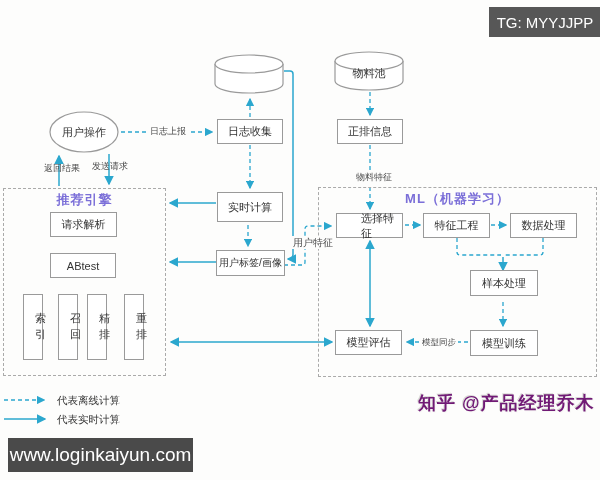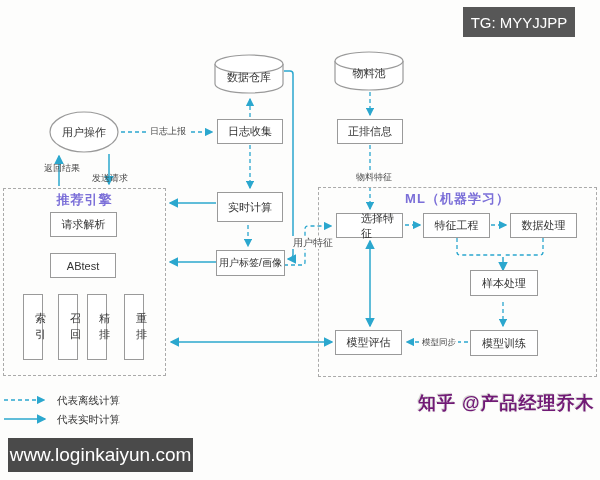--- a/index.html
+++ b/index.html
@@ -32,21 +32,21 @@
   .edge-label{
     position:absolute;z-index:4;background:#fdfdfc;color:#4a4a4a;
     font-size:9px;text-align:center;line-height:1.1;padding:1px 2px;
     white-space:nowrap;
   }
   .vnode{flex-direction:column;line-height:1.45;letter-spacing:0;padding-left:15px;}
   .badge{
     position:absolute;z-index:6;color:#fff;display:flex;
     align-items:center;justify-content:center;
   }
-  .badge.tg{left:463px;top:7px;width:112px;height:30px;background:#575757;font-size:15px;}
+  .badge.tg{left:489px;top:7px;width:112px;height:30px;background:#575757;font-size:15px;}
   .badge.site{left:8px;top:438px;width:185px;height:34px;background:#4a4a4a;font-size:19px;}
   .watermark{
     position:absolute;z-index:5;left:418px;top:391px;
     font-size:18px;font-weight:bold;letter-spacing:1px;
     color:#701a75;text-shadow:1px 1px 0 #f7f7f5,-1px -1px 0 #d9d9d5;
   }
   .legend-label{
     position:absolute;z-index:4;font-size:10.5px;color:#333;white-space:nowrap;
   }
 </style>
@@ -104,21 +104,20 @@
     </g>
   </svg>
 
   <div class="container-box" style="left:3px;top:188px;width:163px;height:188px;">
     <div class="group-title">推荐引擎</div>
   </div>
   <div class="container-box" style="left:318px;top:187px;width:279px;height:190px;">
     <div class="group-title">ML（机器学习）</div>
   </div>
 
-  <div class="shape-label" style="left:215px;top:66px;width:68px;height:22px;">数据仓库</div>
   <div class="shape-label" style="left:335px;top:62px;width:68px;height:22px;">物料池</div>
   <div class="shape-label" style="left:50px;top:121px;width:68px;height:22px;">用户操作</div>
 
   <div class="node" style="left:217px;top:119px;width:66px;height:25px;">日志收集</div>
   <div class="node" style="left:337px;top:119px;width:66px;height:25px;">正排信息</div>
   <div class="node" style="left:217px;top:192px;width:66px;height:30px;">实时计算</div>
   <div class="node" style="left:216px;top:250px;width:69px;height:26px;font-size:10px;">用户标签/画像</div>
   <div class="node" style="left:336px;top:213px;width:67px;height:25px;padding-left:24px;">选择特征</div>
   <div class="node" style="left:423px;top:213px;width:67px;height:25px;">特征工程</div>
   <div class="node" style="left:510px;top:213px;width:67px;height:25px;">数据处理</div>
@@ -127,21 +126,21 @@
   <div class="node" style="left:335px;top:330px;width:67px;height:25px;">模型评估</div>
   <div class="node" style="left:50px;top:212px;width:67px;height:25px;">请求解析</div>
   <div class="node" style="left:50px;top:253px;width:66px;height:25px;">ABtest</div>
   <div class="node vnode" style="left:23px;top:294px;width:20px;height:66px;">索引</div>
   <div class="node vnode" style="left:58px;top:294px;width:20px;height:66px;">召回</div>
   <div class="node vnode" style="left:87px;top:294px;width:20px;height:66px;">精排</div>
   <div class="node vnode" style="left:124px;top:294px;width:20px;height:66px;">重排</div>
 
   <div class="edge-label" style="left:146px;top:126px;width:40px;">日志上报</div>
   <div class="edge-label" style="left:42px;top:163px;width:34px;background:transparent;">返回结果</div>
-  <div class="edge-label" style="left:90px;top:173px;width:34px;background:transparent;">发送请求</div>
+  <div class="edge-label" style="left:90px;top:161px;width:34px;background:transparent;">发送请求</div>
   <div class="edge-label" style="left:354px;top:172px;width:33px;">物料特征</div>
   <div class="edge-label" style="left:291px;top:236px;width:32px;font-size:10px;">用户特征</div>
   <div class="edge-label" style="left:420px;top:337px;width:34px;font-size:8.5px;">模型同步</div>
 
   <div class="legend-label" style="left:57px;top:394px;">代表离线计算</div>
   <div class="legend-label" style="left:57px;top:413px;">代表实时计算</div>
 
   <div class="watermark">知乎 @产品经理乔木</div>
   <div class="badge tg">TG: MYYJJPP</div>
   <div class="badge site">www.loginkaiyun.com</div>

